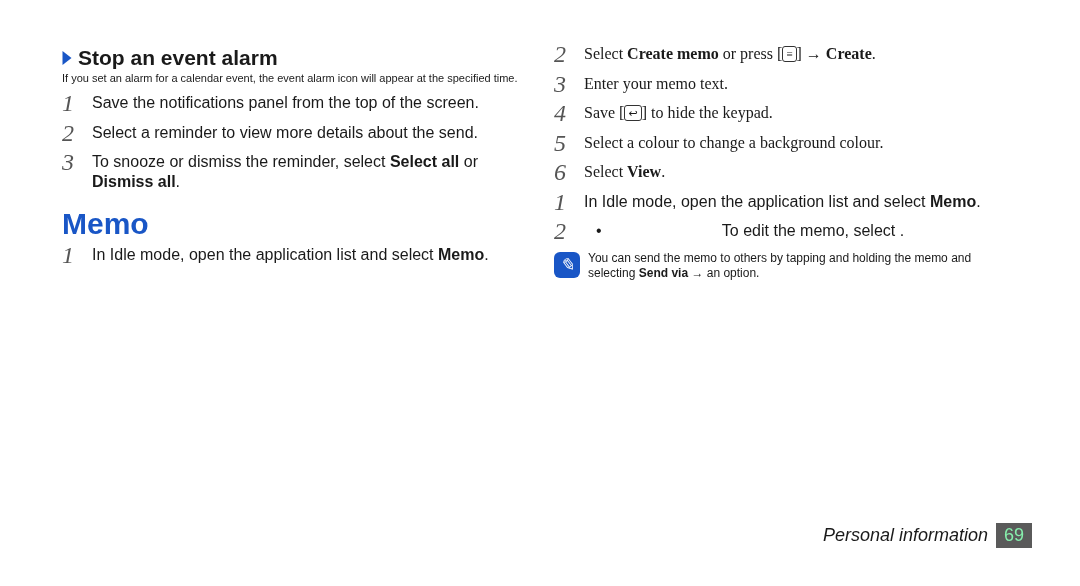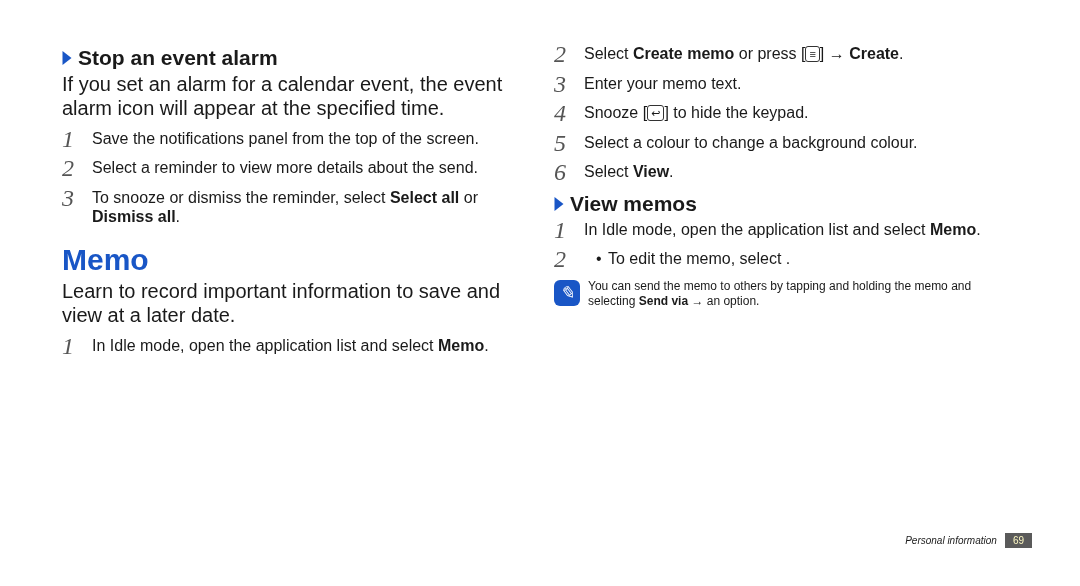--- a/index.html
+++ b/index.html
@@ -38,21 +38,21 @@
     border-bottom: 7px solid transparent;
     border-left: 10px solid #1956c6;
     margin-right: 6px;
     transform: scaleX(0.9);
   }
   .section-title {
     font-weight: 700;
     font-size: 21px;
   }
   .body-text {
-    font-size: 20px;
+    font-size: 11px;
     line-height: 1.22;
     margin: 2px 0 8px 0;
   }
   ol.steps {
     list-style: none;
     margin: 4px 0 8px 0;
     padding: 0;
     counter-reset: step;
   }
   ol.steps > li {
@@ -66,39 +66,40 @@
   ol.steps > li::before {
     content: counter(step);
     position: absolute;
     left: 0;
     top: -4px;
     font-family: "Times New Roman", Georgia, serif;
     font-style: italic;
     font-size: 24px;
     color: #555;
   }
-  ol.steps.start2 { counter-reset: step 1; }
+  ol.steps.start2 { counter-reset: step 1; font-family: Liberation Serif, serif; }
   .bold { font-weight: 700; }
   .feature-title {
     color: #1956c6;
     font-weight: 700;
     font-size: 30px;
     margin: 16px 0 2px 0;
   }
   ul.bullets {
     list-style: none;
     margin: 2px 0 4px 0;
     padding-left: 12px;
   }
   ul.bullets li {
     position: relative;
     padding-left: 12px;
     font-size: 16px;
     line-height: 1.25;
     margin: 2px 0;
+    text-align: center;
   }
   ul.bullets li::before {
     content: "•";
     position: absolute;
     left: 0;
     top: 0;
   }
   .icon-box {
     display: inline-block;
     border: 1.5px solid #333;
@@ -133,29 +134,29 @@
     margin-top: 1px;
   }
   .note-text {
     font-size: 12px;
     line-height: 1.22;
   }
   .footer {
     position: absolute;
     right: 48px;
     bottom: 12px;
-    font-size: 10px;
+    font-size: 18px;
     display: flex;
     align-items: center;
     gap: 8px;
   }
   .footer .section-name { font-style: italic; }
   .footer .page-box {
     background: #5a5a5a;
-    color: #fef9c3;
+    color: #86efac;
     padding: 2px 8px;
     font-style: normal;
   }
 </style>
 </head>
 <body>
 
 <div class="page">
 
   <div class="col">
@@ -168,50 +169,45 @@
 
     <ol class="steps">
       <li>Save the notifications panel from the top of the screen.</li>
       <li>Select a reminder to view more details about the send.</li>
       <li>
         <span>To snooze or dismiss the reminder, select </span><span class="bold">Select all</span><span> or </span><span class="bold">Dismiss all</span><span>.</span>
       </li>
     </ol>
 
     <div class="feature-title">Memo</div>
-    <div class="body-text">Learn to record important information to save and view at a later date.</div>
 
     <ol class="steps">
       <li>
         <span>In Idle mode, open the application list and select </span><span class="bold">Memo</span><span>.</span>
       </li>
     </ol>
 
   </div>
 
   <div class="col">
 
     <ol class="steps start2">
       <li>
         <span>Select </span><span class="bold">Create memo</span><span> or press [</span><span class="icon-box">≡</span><span>] </span><span class="arrow">→</span><span> </span><span class="bold">Create</span><span>.</span>
       </li>
       <li>Enter your memo text.</li>
       <li>
-        <span>Snooze [</span><span class="icon-box">↩</span><span>] to hide the keypad.</span>
+        <span>Save [</span><span class="icon-box">↩</span><span>] to hide the keypad.</span>
       </li>
       <li>Select a colour to change a background colour.</li>
       <li>
         <span>Select </span><span class="bold">View</span><span>.</span>
       </li>
     </ol>
 
-    <div class="section-head">
-      <span class="chev"></span>
-      <span class="section-title">View memos</span>
-    </div>
 
     <ol class="steps">
       <li>
         <span>In Idle mode, open the application list and select </span><span class="bold">Memo</span><span>.</span>
       </li>
       <li>
         <ul class="bullets">
           <li>To edit the memo, select       .</li>
         </ul>
       </li>

